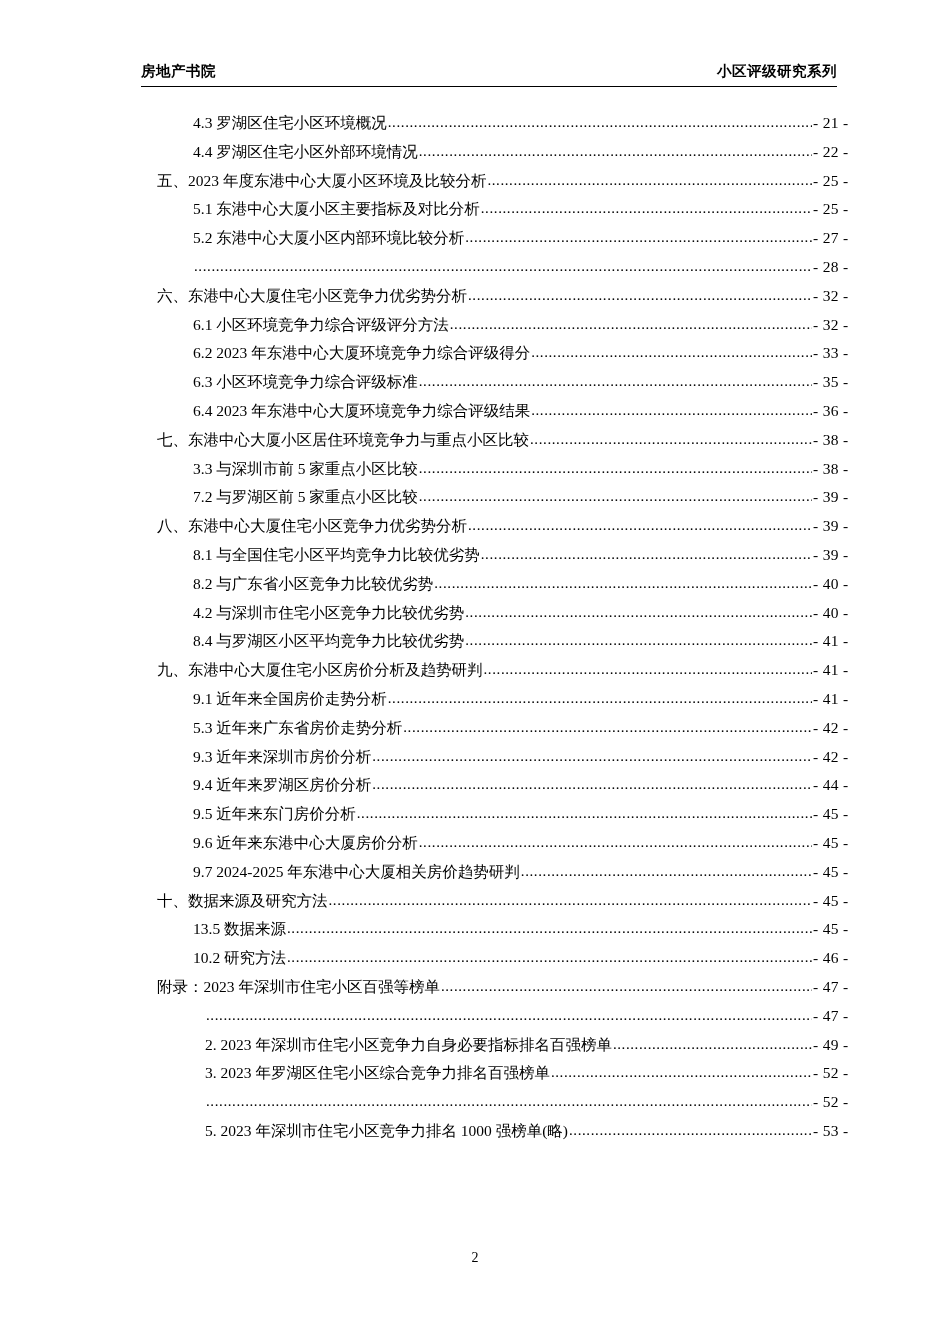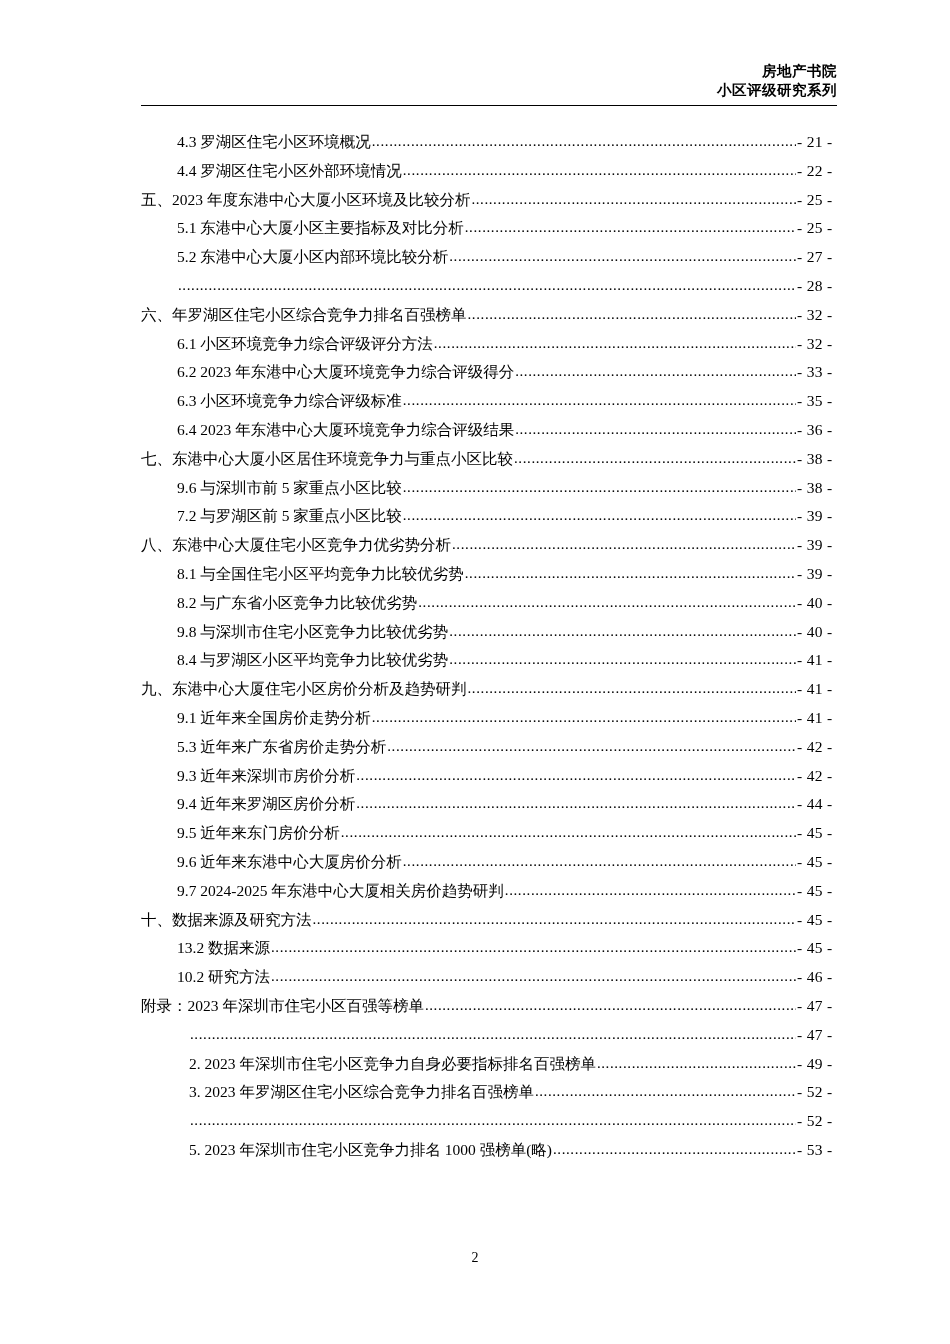--- a/index.html
+++ b/index.html
@@ -27,31 +27,30 @@
     display: flex;
     justify-content: space-between;
     align-items: flex-end;
     font-size: 14.5px;
     font-family: "Liberation Sans", sans-serif;
     font-weight: bold;
     padding-bottom: 5px;
     border-bottom: 1.2px solid #000;
     width: 696px;
     margin-left: 3px;
-    flex-direction: column;
   }
   .header-left, .header-right {
     white-space: nowrap;
     letter-spacing: 0.5px;
   }
   
   .toc {
     margin-top: 22px;
     width: 700px;
-    margin-left: 3px;
+    margin-left: 19px;
   }
   .toc-row {
     display: flex;
     align-items: baseline;
     font-size: 15.5px;
     line-height: 27.8px;
     white-space: nowrap;
   }
   .toc-row .lbl {
     flex: 0 0 auto;
@@ -122,21 +121,21 @@
       <div class="toc-row lvl1">
         <span class="lbl">5.2  东港中心大厦小区内部环境比较分析</span>
         <span class="dots">........................................................................................................................................................................................................</span>
         <span class="pg">- 27 -</span>
       </div>
       <div class="toc-row lvl1">
         <span class="dots">........................................................................................................................................................................................................</span>
         <span class="pg">- 28 -</span>
       </div>
       <div class="toc-row lvl0">
-        <span class="lbl">六、年罗湖区住宅小区综合竞争力排名百强榜单</span>
+        <span class="lbl">六、东港中心大厦住宅小区竞争力优劣势分析</span>
         <span class="dots">........................................................................................................................................................................................................</span>
         <span class="pg">- 32 -</span>
       </div>
       <div class="toc-row lvl1">
         <span class="lbl">6.1  小区环境竞争力综合评级评分方法</span>
         <span class="dots">........................................................................................................................................................................................................</span>
         <span class="pg">- 32 -</span>
       </div>
       <div class="toc-row lvl1">
         <span class="lbl">6.2 2023 年东港中心大厦环境竞争力综合评级得分</span>
@@ -152,21 +151,21 @@
         <span class="lbl">6.4 2023 年东港中心大厦环境竞争力综合评级结果</span>
         <span class="dots">........................................................................................................................................................................................................</span>
         <span class="pg">- 36 -</span>
       </div>
       <div class="toc-row lvl0">
         <span class="lbl">七、东港中心大厦小区居住环境竞争力与重点小区比较</span>
         <span class="dots">........................................................................................................................................................................................................</span>
         <span class="pg">- 38 -</span>
       </div>
       <div class="toc-row lvl1">
-        <span class="lbl">9.6  与深圳市前 5 家重点小区比较</span>
+        <span class="lbl">3.3  与深圳市前 5 家重点小区比较</span>
         <span class="dots">........................................................................................................................................................................................................</span>
         <span class="pg">- 38 -</span>
       </div>
       <div class="toc-row lvl1">
         <span class="lbl">7.2  与罗湖区前 5 家重点小区比较</span>
         <span class="dots">........................................................................................................................................................................................................</span>
         <span class="pg">- 39 -</span>
       </div>
       <div class="toc-row lvl0">
         <span class="lbl">八、东港中心大厦住宅小区竞争力优劣势分析</span>
@@ -177,21 +176,21 @@
         <span class="lbl">8.1  与全国住宅小区平均竞争力比较优劣势</span>
         <span class="dots">........................................................................................................................................................................................................</span>
         <span class="pg">- 39 -</span>
       </div>
       <div class="toc-row lvl1">
         <span class="lbl">8.2  与广东省小区竞争力比较优劣势</span>
         <span class="dots">........................................................................................................................................................................................................</span>
         <span class="pg">- 40 -</span>
       </div>
       <div class="toc-row lvl1">
-        <span class="lbl">9.8  与深圳市住宅小区竞争力比较优劣势</span>
+        <span class="lbl">4.2  与深圳市住宅小区竞争力比较优劣势</span>
         <span class="dots">........................................................................................................................................................................................................</span>
         <span class="pg">- 40 -</span>
       </div>
       <div class="toc-row lvl1">
         <span class="lbl">8.4  与罗湖区小区平均竞争力比较优劣势</span>
         <span class="dots">........................................................................................................................................................................................................</span>
         <span class="pg">- 41 -</span>
       </div>
       <div class="toc-row lvl0">
         <span class="lbl">九、东港中心大厦住宅小区房价分析及趋势研判</span>
@@ -232,21 +231,21 @@
         <span class="lbl">9.7 2024-2025 年东港中心大厦相关房价趋势研判</span>
         <span class="dots">........................................................................................................................................................................................................</span>
         <span class="pg">- 45 -</span>
       </div>
       <div class="toc-row lvl0">
         <span class="lbl">十、数据来源及研究方法</span>
         <span class="dots">........................................................................................................................................................................................................</span>
         <span class="pg">- 45 -</span>
       </div>
       <div class="toc-row lvl1">
-        <span class="lbl">13.2  数据来源</span>
+        <span class="lbl">13.5  数据来源</span>
         <span class="dots">........................................................................................................................................................................................................</span>
         <span class="pg">- 45 -</span>
       </div>
       <div class="toc-row lvl1">
         <span class="lbl">10.2  研究方法</span>
         <span class="dots">........................................................................................................................................................................................................</span>
         <span class="pg">- 46 -</span>
       </div>
       <div class="toc-row lvl0">
         <span class="lbl">附录：2023 年深圳市住宅小区百强等榜单</span>

